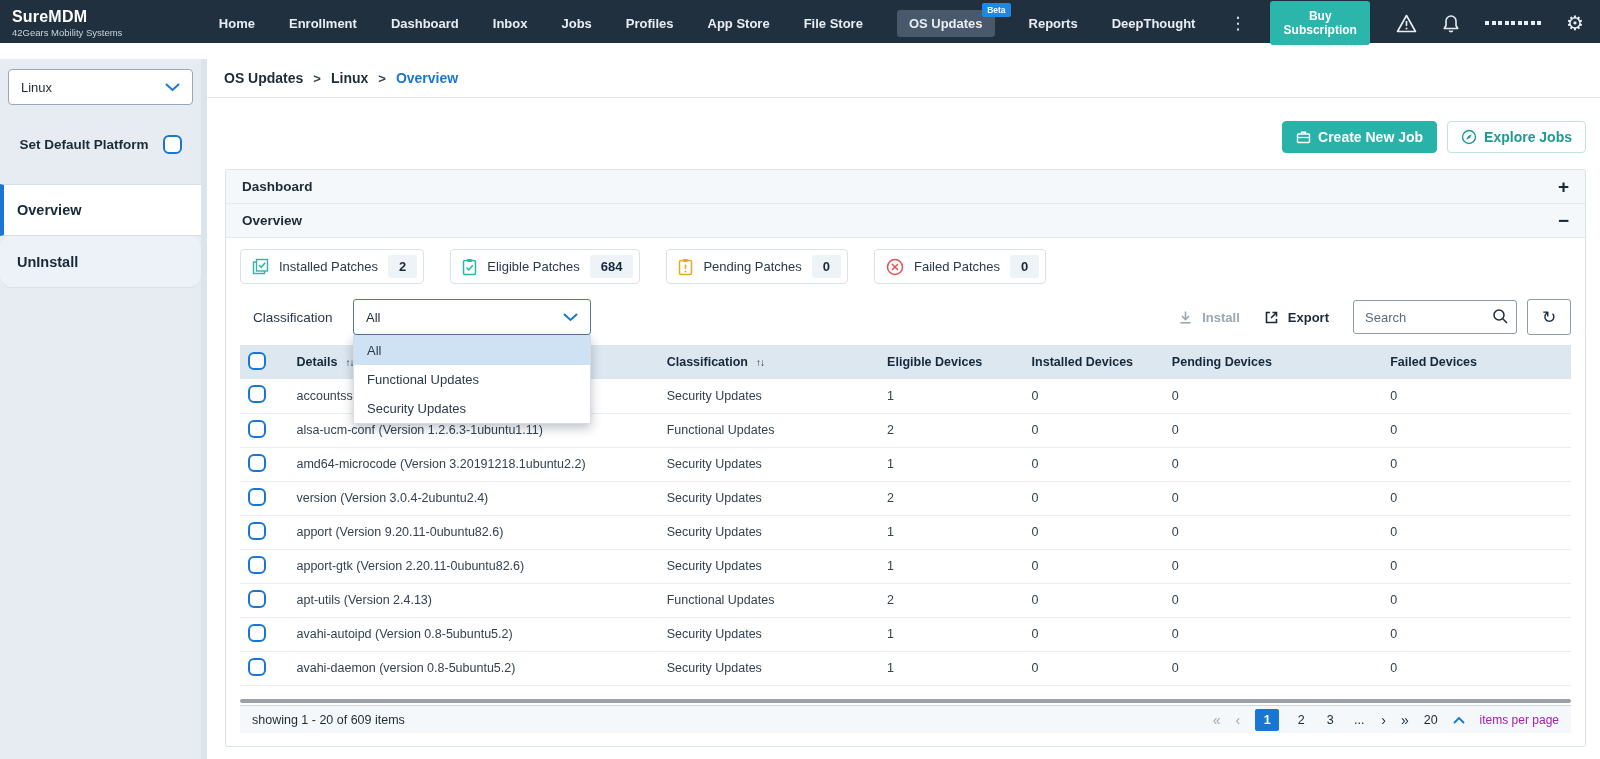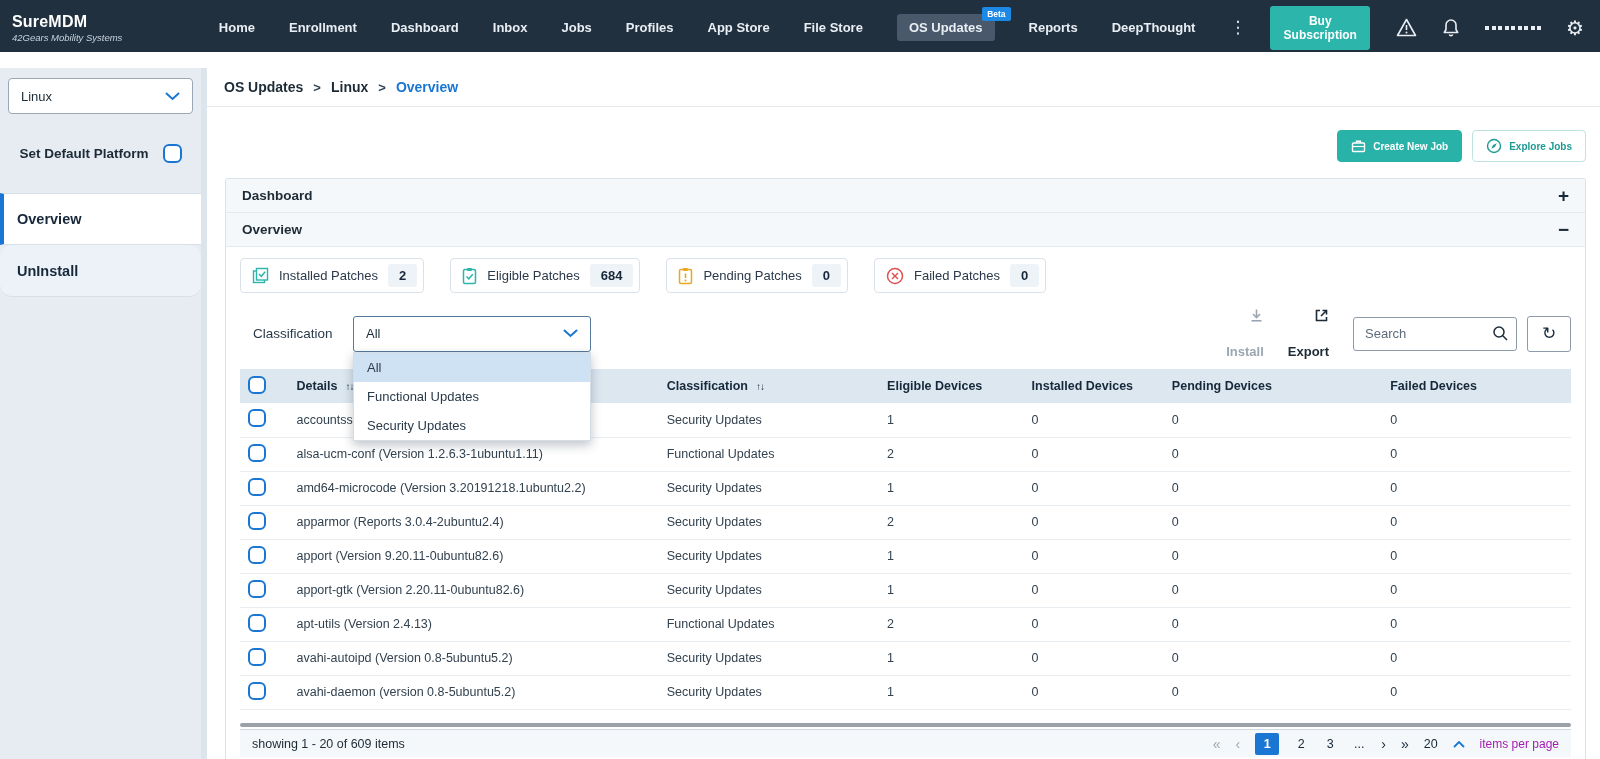--- a/index.html
+++ b/index.html
@@ -1,22 +1,22 @@
 <!DOCTYPE html>
 <html><head>
 <meta charset="utf-8">
 <style>
   * { margin:0; padding:0; box-sizing:border-box; }
   html,body { width:1600px; height:759px; overflow:hidden; font-family:"Liberation Sans", sans-serif; background:#fff; }
 
   
-  .topbar { height:52px; background:#20303f; display:flex; align-items:center; padding:3px 16px 0 12px; color:#e9eef4; }
+  .topbar { height:43px; background:#20303f; display:flex; align-items:center; padding:3px 16px 0 12px; color:#e9eef4; }
   .brand { width:235px; display:flex; flex-direction:column; justify-content:center; }
   .brand-name { font-size:16px; font-weight:700; color:#fff; letter-spacing:.2px; }
-  .brand-tag  { font-size:9.5px; color:#c9d3dc; margin-top:1px;font-style:italic; }
+  .brand-tag  { font-size:9.5px; color:#c9d3dc; margin-top:1px; }
   nav.main-nav { display:flex; align-items:center; gap:34px; margin-left:28px; }
   .nav-item { font-size:13px; font-weight:600; color:#e9eef4; cursor:pointer; white-space:nowrap; }
   .nav-item.active { position:relative; background:#49596b; border-radius:3px; padding:6px 12px; }
   .beta-badge { position:absolute; top:-7px; right:-16px; background:#1e88e5; color:#fff; font-size:8.5px; font-weight:700; padding:2px 5px; border-radius:2px; }
   .kebab { margin-left:30px; font-size:17px; color:#e9eef4; cursor:pointer; padding:0 4px; }
   .buy-btn { margin-left:20px; background:#2cb5ab; color:#fff; border:none; border-radius:3px; font-size:12px; font-weight:700; padding:8px 12px; cursor:pointer; font-family:"Liberation Sans",sans-serif; }
   .top-icons { display:flex; align-items:center; gap:25px; margin-left:26px; }
   .top-icons .ticon { display:inline-flex; cursor:pointer; }
   .grid-icon { display:grid; grid-template-columns:repeat(3,4px); grid-gap:2.5px; }
   .grid-icon i { width:4px; height:4px; background:#e9eef4; }
@@ -34,21 +34,21 @@
   .side-item + .side-item { border-top:none;border-radius:12px; }
 
   main { flex:1; display:flex; flex-direction:column; background:#fff; min-width:0; }
   .breadcrumb { height:39px; display:flex; align-items:center; gap:10px; padding-left:17px; border-bottom:1px solid #e4e9ee; font-size:14px; font-weight:700; color:#1d2b36; }
   .breadcrumb .sep { color:#33424f; font-weight:700; font-size:13px; }
   .breadcrumb .crumb { cursor:pointer; }
   .breadcrumb .crumb.current { color:#1976d2; }
 
   .content { padding:0 14px 0 18px; }
   .actions { margin-top:23px; display:flex; justify-content:flex-end; gap:10px; }
-  .btn { display:inline-flex; align-items:center; gap:7px; font-size:10px; font-weight:700; border-radius:4px; padding:7px 13px; cursor:pointer; font-family:"Liberation Sans",sans-serif; }
+  .btn { display:inline-flex; align-items:center; gap:7px; font-size:14px; font-weight:700; border-radius:4px; padding:7px 13px; cursor:pointer; font-family:"Liberation Sans",sans-serif; }
   .btn.primary { background:#29b2a8; color:#fff; border:1px solid #29b2a8; }
   .btn.outline { background:#fff; color:#1d9b92; border:1px solid #bfe4e0; }
 
   .card { margin-top:16px; border:1px solid #dbe3ea; border-radius:2px; background:#fff; }
   .acc-row { height:34px; background:#f5f8fa; border-bottom:1px solid #e4e9ee; display:flex; align-items:center; justify-content:space-between; padding:0 16px; font-size:13.5px; font-weight:600; color:#1d2b36; cursor:pointer; }
   .acc-toggle { font-size:19px; font-weight:600; color:#16283a; line-height:1; }
 
   .overview-body { padding:11px 14px 13px 14px; }
   .stats-row { display:flex; gap:26px; }
   .stat-chip { display:flex; align-items:center; gap:10px; border:1px solid #d9e2ea; border-radius:4px; background:#fff; padding:5px 6px 5px 11px; }
@@ -57,21 +57,21 @@
 
   .filter-row { margin:15px 0 10px 0; display:flex; align-items:center; position:relative; z-index:30; }
   .filter-label { font-size:13.5px; color:#2a3a4a; padding-left:13px; width:113px; flex:none; }
   .select-wrap { position:relative; width:238px; flex:none; }
   .cls-select { height:36px; border:1px solid #56789b; border-radius:3px; background:#fff; display:flex; align-items:center; justify-content:space-between; padding:0 12px; font-size:13px; color:#1d2b36; cursor:pointer; }
   .dropdown { position:absolute; left:0; top:36px; width:238px; background:#fff; border:1px solid #d6dde4; box-shadow:0 4px 10px rgba(20,40,60,.28); z-index:40; }
   .dd-option { height:29px; display:flex; align-items:center; padding:0 13px; font-size:13px; color:#2a3a4a; cursor:pointer; background:#fff; }
   .dd-option.highlighted { background:#cfe2f4; }
 
   .toolbar { margin-left:auto; display:flex; align-items:center; gap:24px; }
-  .tool-btn { display:inline-flex; align-items:flex-end; gap:21px; font-size:13px; font-weight:700; color:#1d2b36; cursor:pointer;flex-direction:column; }
+  .tool-btn { display:inline-flex; align-items:center; gap:9px; font-size:13px; font-weight:700; color:#1d2b36; cursor:pointer; }
   .tool-btn.disabled { color:#9aa7b2; cursor:default; }
   .search-box { position:relative; width:164px; }
   .search-box input { width:100%; height:34px; border:1px solid #8d9aa8; border-radius:3px; padding:0 30px 0 11px; font-size:13px; color:#1d2b36; font-family:"Liberation Sans",sans-serif; outline:none; }
   .search-box input::placeholder { color:#5d6b79; }
   .search-box .mag { position:absolute; right:8px; top:8px; }
   .refresh-btn { width:44px; height:36px; border:1px solid #8d9aa8; border-radius:3px; background:#fff; display:flex; align-items:center; justify-content:center; cursor:pointer; margin-left:-14px; }
   .refresh-glyph { font-size:17px; color:#16283a; line-height:1; }
 
   .table-clip { height:360px; overflow:hidden; position:relative; z-index:1; }
   table.patches { width:100%; border-collapse:collapse; table-layout:fixed; }
@@ -347,21 +347,21 @@
                       <td class="cb-cell"><span class="checkbox"></span></td>
                       <td>amd64-microcode (Version 3.20191218.1ubuntu2.2)</td>
                       <td>Security Updates</td>
                       <td class="num">1</td>
                       <td class="num">0</td>
                       <td class="num">0</td>
                       <td class="num">0</td>
                     </tr>
                     <tr>
                       <td class="cb-cell"><span class="checkbox"></span></td>
-                      <td>apparmor (Reports 3.0.4-2ubuntu2.4)</td>
+                      <td>version (Version 3.0.4-2ubuntu2.4)</td>
                       <td>Security Updates</td>
                       <td class="num">2</td>
                       <td class="num">0</td>
                       <td class="num">0</td>
                       <td class="num">0</td>
                     </tr>
                     <tr>
                       <td class="cb-cell"><span class="checkbox"></span></td>
                       <td>apport (Version 9.20.11-0ubuntu82.6)</td>
                       <td>Security Updates</td>

